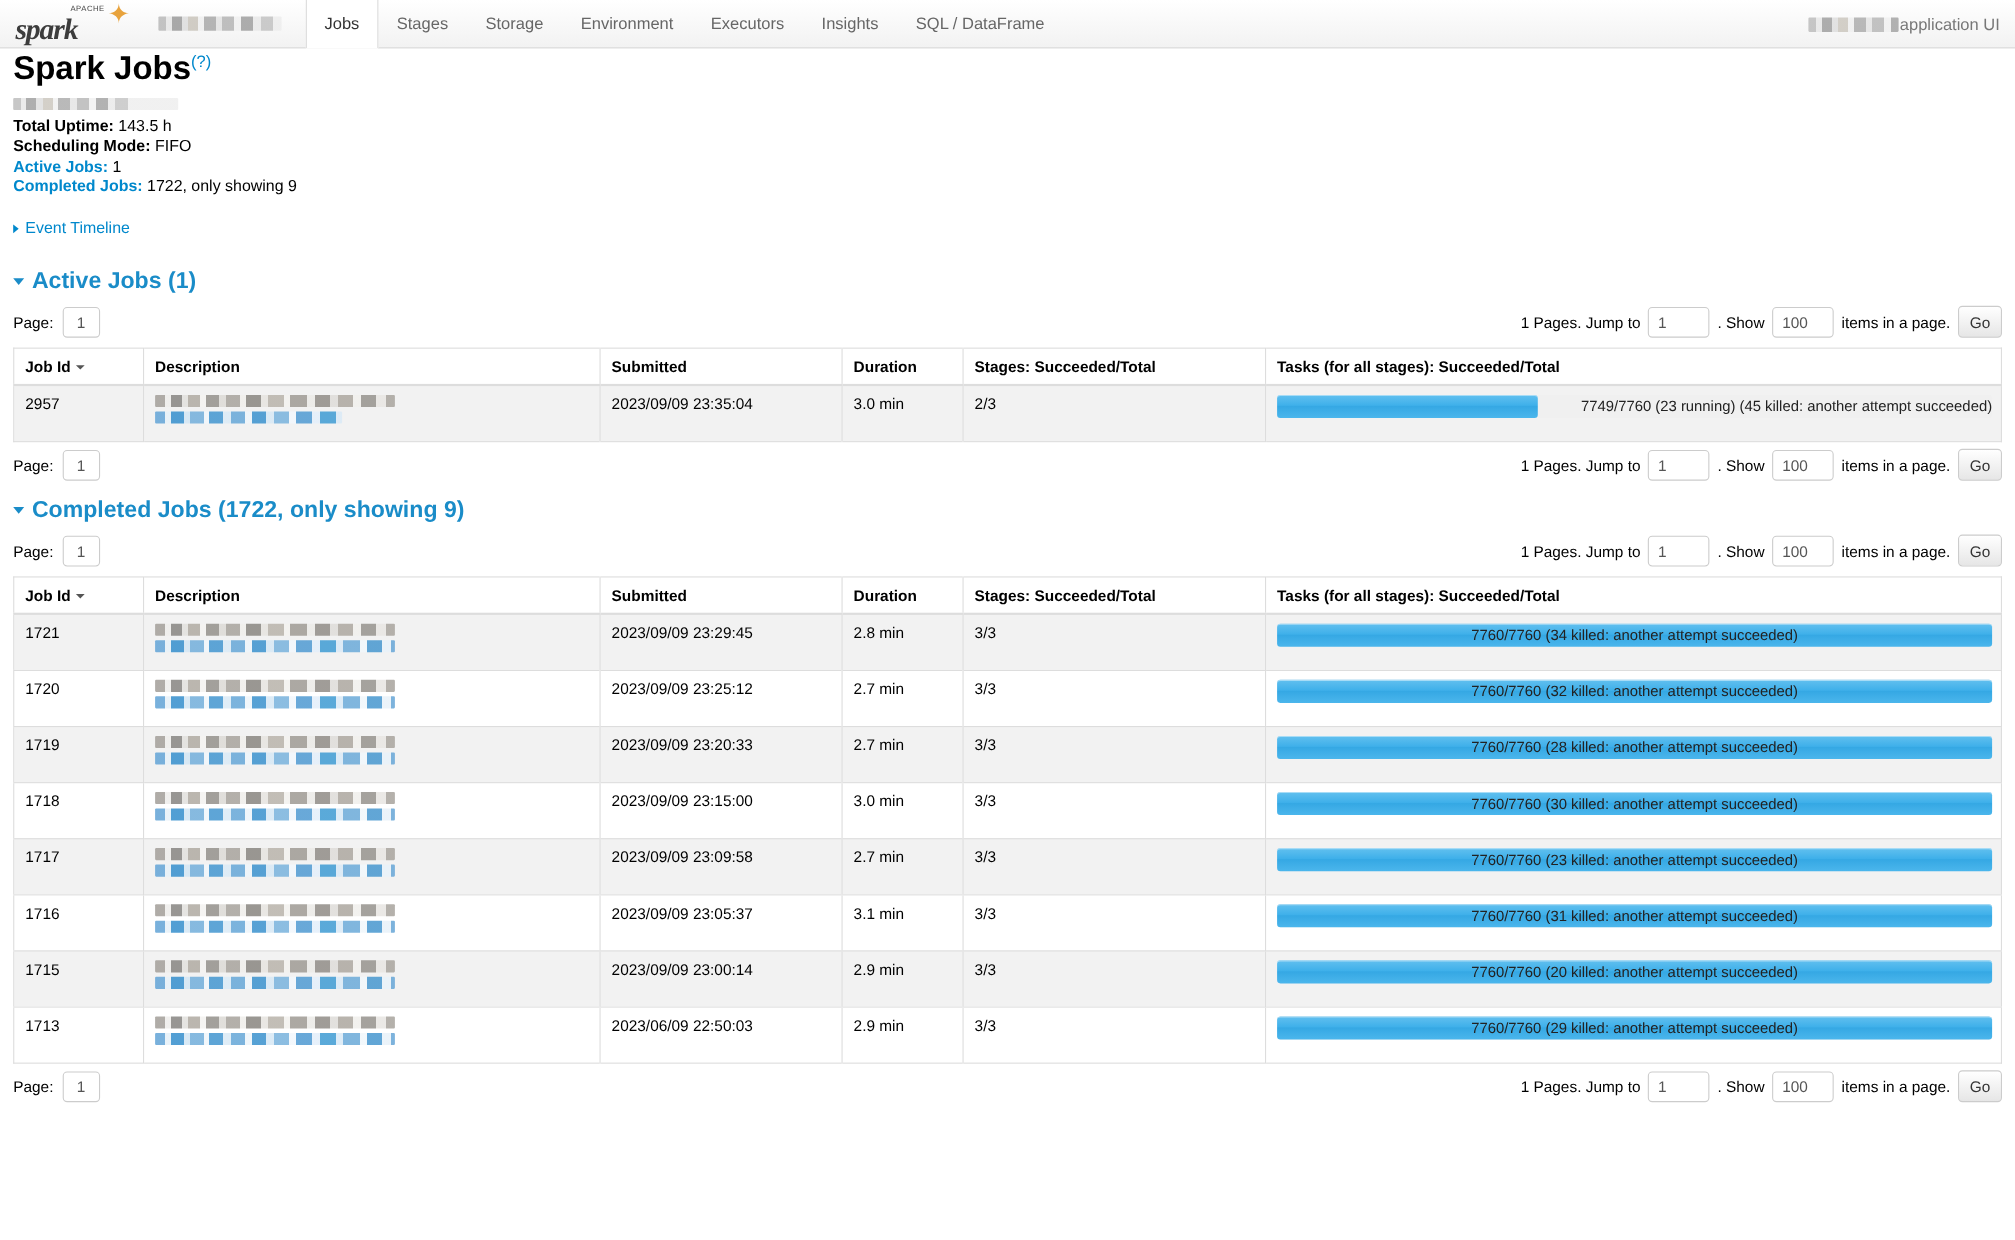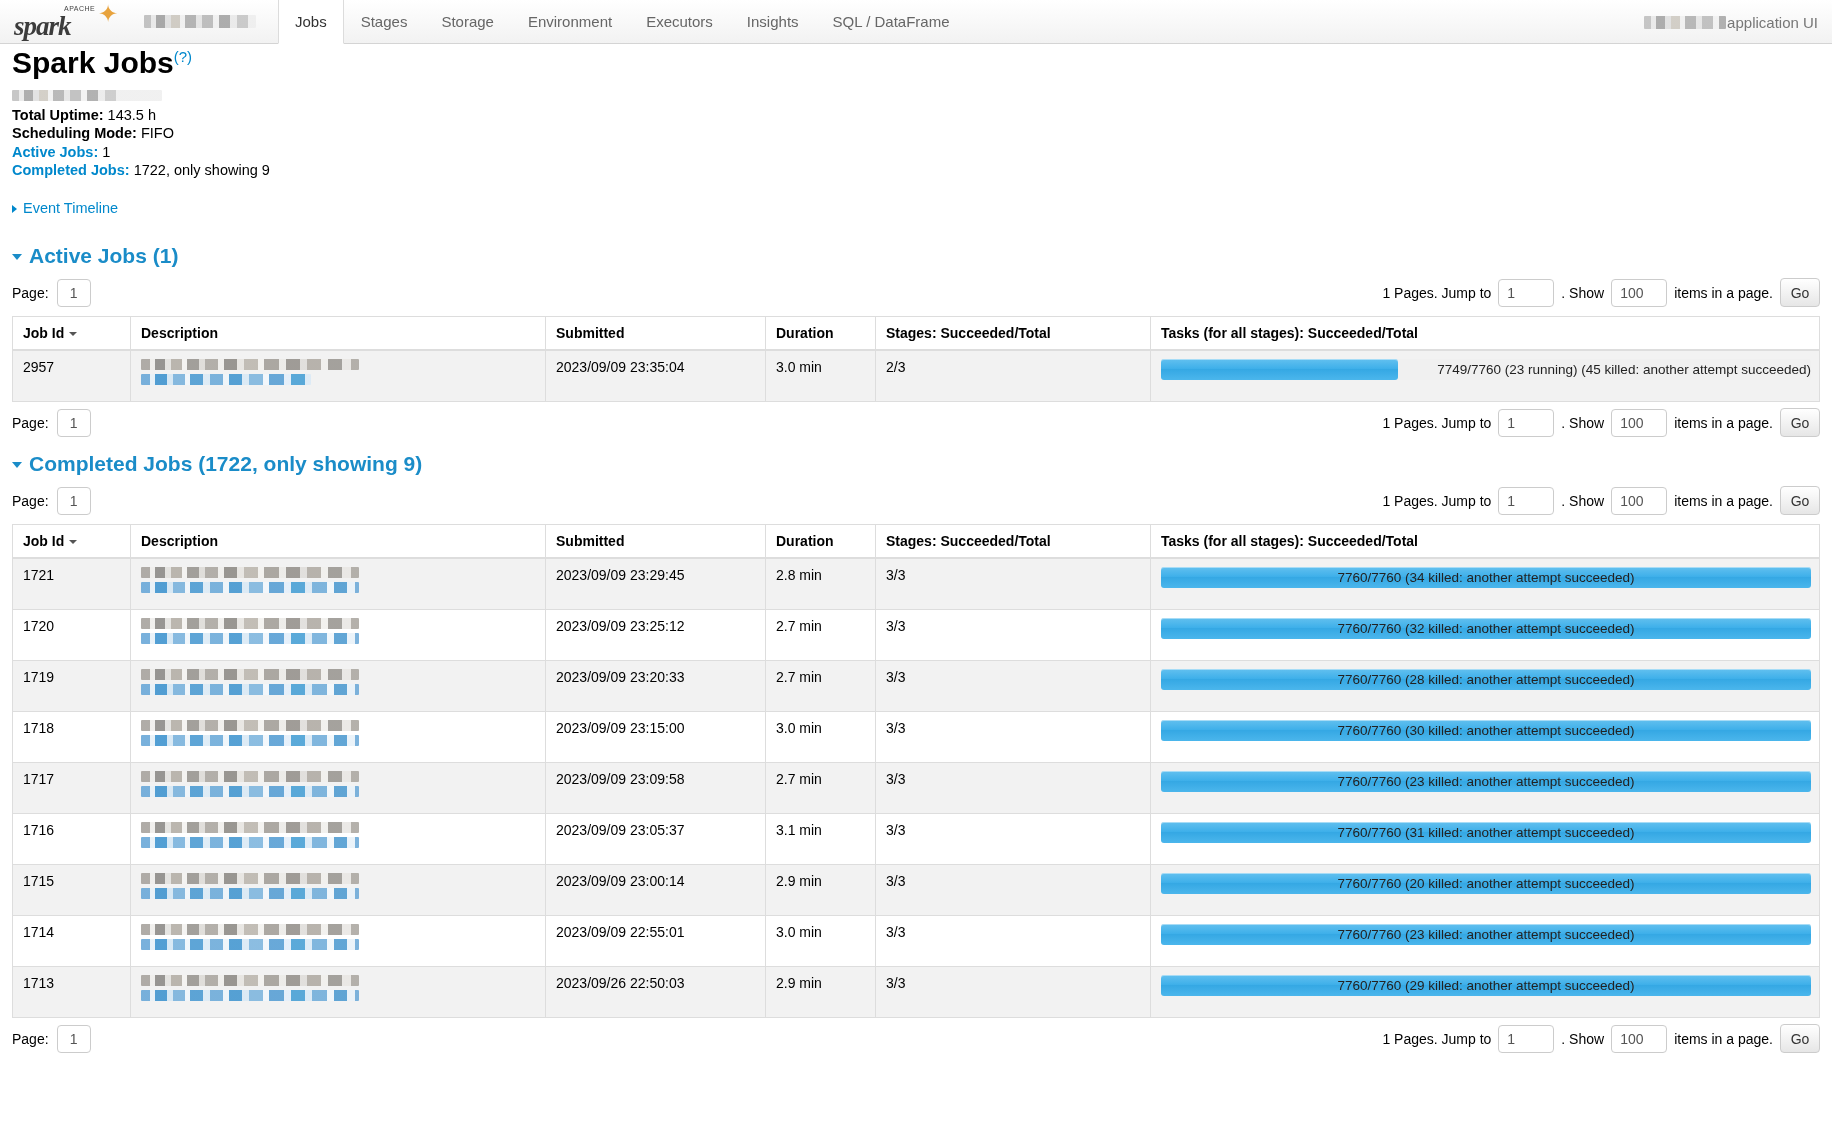--- a/index.html
+++ b/index.html
@@ -552,47 +552,28 @@
           <td>3/3</td>
           <td>
             <div class="progress-track">
               <div class="progress-bar" style="width: 100%;">
                 <span class="ptext">7760/7760 (20 killed: another attempt succeeded)</span>
               </div>
             </div>
           </td>
         </tr>
         <tr>
-          <td>1714</td>
-          <td>
-            <div class="desc-block">
-              <div class="desc-line gray"></div>
-              <div class="desc-line blue"></div>
-            </div>
-          </td>
-          <td>2023/09/09 22:55:01</td>
-          <td>3.0 min</td>
-          <td>3/3</td>
-          <td>
-            <div class="progress-track">
-              <div class="progress-bar" style="width: 100%;">
-                <span class="ptext">7760/7760 (23 killed: another attempt succeeded)</span>
-              </div>
-            </div>
-          </td>
-        </tr>
-        <tr>
           <td>1713</td>
           <td>
             <div class="desc-block">
               <div class="desc-line gray"></div>
               <div class="desc-line blue"></div>
             </div>
           </td>
-          <td>2023/09/26 22:50:03</td>
+          <td>2023/06/09 22:50:03</td>
           <td>2.9 min</td>
           <td>3/3</td>
           <td>
             <div class="progress-track">
               <div class="progress-bar" style="width: 100%;">
                 <span class="ptext">7760/7760 (29 killed: another attempt succeeded)</span>
               </div>
             </div>
           </td>
         </tr>

